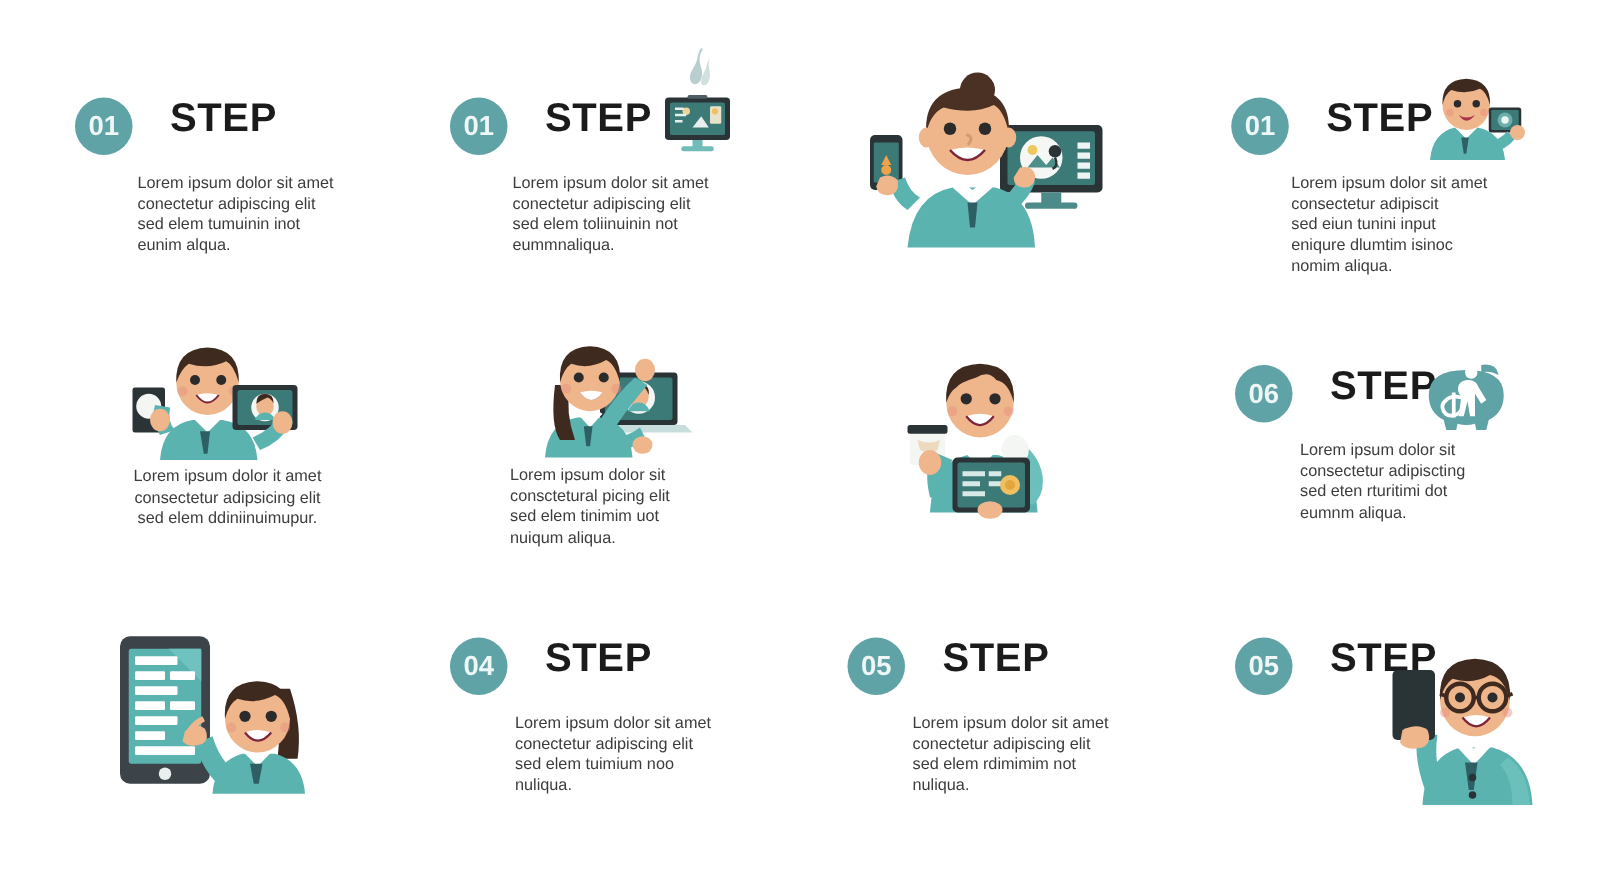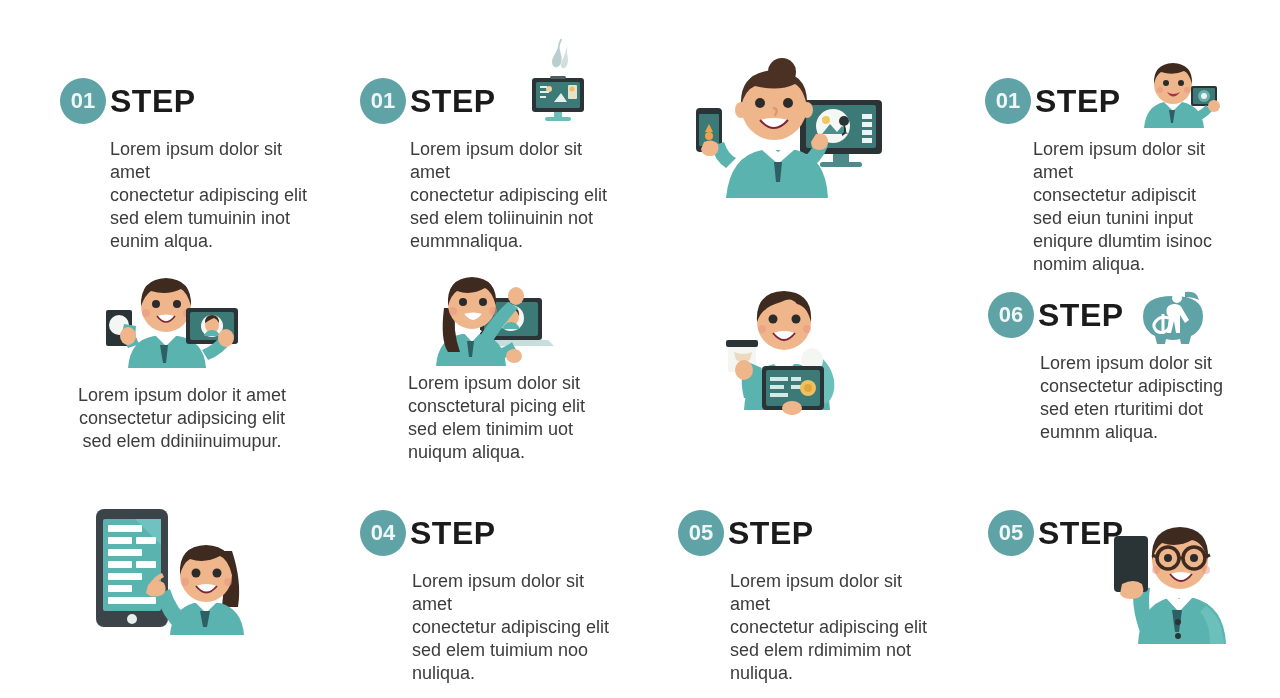--- a/index.html
+++ b/index.html
@@ -10,35 +10,35 @@
     font-family:"Liberation Sans","DejaVu Sans",sans-serif;
     overflow:hidden;
     position:relative;
   }
   .board{position:relative;width:1280px;height:698px;}
 
   
   .cell{position:absolute;}
 
   
-  .step-head{display:flex;align-items:center;gap:4px;}
+  .step-head{display:flex;align-items:flex-start;gap:30px;}
   .badge{
     width:46px;height:46px;border-radius:50%;
     background:#5fa3a7;
     display:flex;align-items:center;justify-content:center;
     color:#eef6f6;font-size:22px;font-weight:bold;
     letter-spacing:0px;flex:0 0 auto;
     font-family:"Liberation Sans",sans-serif;
   }
   .step-word{
     font-size:32px;font-weight:bold;color:#1b1b1b;
     letter-spacing:0.5px;line-height:1;
   }
   .body-text{
-    font-size:18px;line-height:1.28;color:#3c3c3c;
+    font-size:13px;line-height:1.28;color:#3c3c3c;
     white-space:pre-line;
   }
   .body-text.center{text-align:center;}
 
   
   .ill{position:absolute;}
   svg{display:block;overflow:visible;}
 
   .wm{position:absolute;color:#fafafa;font-size:13px;letter-spacing:2px;}
 </style>
@@ -191,21 +191,21 @@
       <ellipse cx="114" cy="49" rx="7" ry="8" fill="#efb68c"></ellipse>
       <path d="M107 47 q0 -8 7 -8 q7 0 7 8 q-2 -4 -5 -5 q-5 2 -9 5 Z" fill="#3f2a20"></path>
       <path d="M106 60 q2 -6 8 -6 q6 0 8 6 Z" fill="#5bb3b0"></path>
 
       <path d="M30 72 q-8 -12 -4 -24 l12 2 q-2 12 4 18 Z" fill="#5bb3b0"></path>
       <path d="M104 74 q14 -6 20 -16 l10 6 q-8 14 -24 20 Z" fill="#5bb3b0"></path>
       <ellipse cx="30" cy="60" rx="8" ry="9" fill="#efb68c"></ellipse>
       <ellipse cx="128" cy="62" rx="8" ry="9" fill="#efb68c"></ellipse>
     </svg>
   </div>
-  <div class="body-text center" style="position:absolute;left:62px;top:384px;width:240px;">Lorem ipsum dolor it amet
+  <div class="body-text center" style="position:absolute;left:62px;top:373px;width:240px;">Lorem ipsum dolor it amet
 consectetur adipsicing elit
 sed elem ddiniinuimupur.</div>
 
   <div class="ill" style="left:418px;top:274px;">
     <svg width="140" height="92" viewBox="0 0 140 92">
 
       <rect x="62" y="24" width="62" height="42" rx="3" fill="#2a3336"></rect>
       <rect x="66" y="28" width="54" height="34" rx="2" fill="#3c7a78"></rect>
       <circle cx="93" cy="44" r="13" fill="#f4f6f4"></circle>
       <ellipse cx="93" cy="43" rx="8" ry="9" fill="#efb68c"></ellipse>

